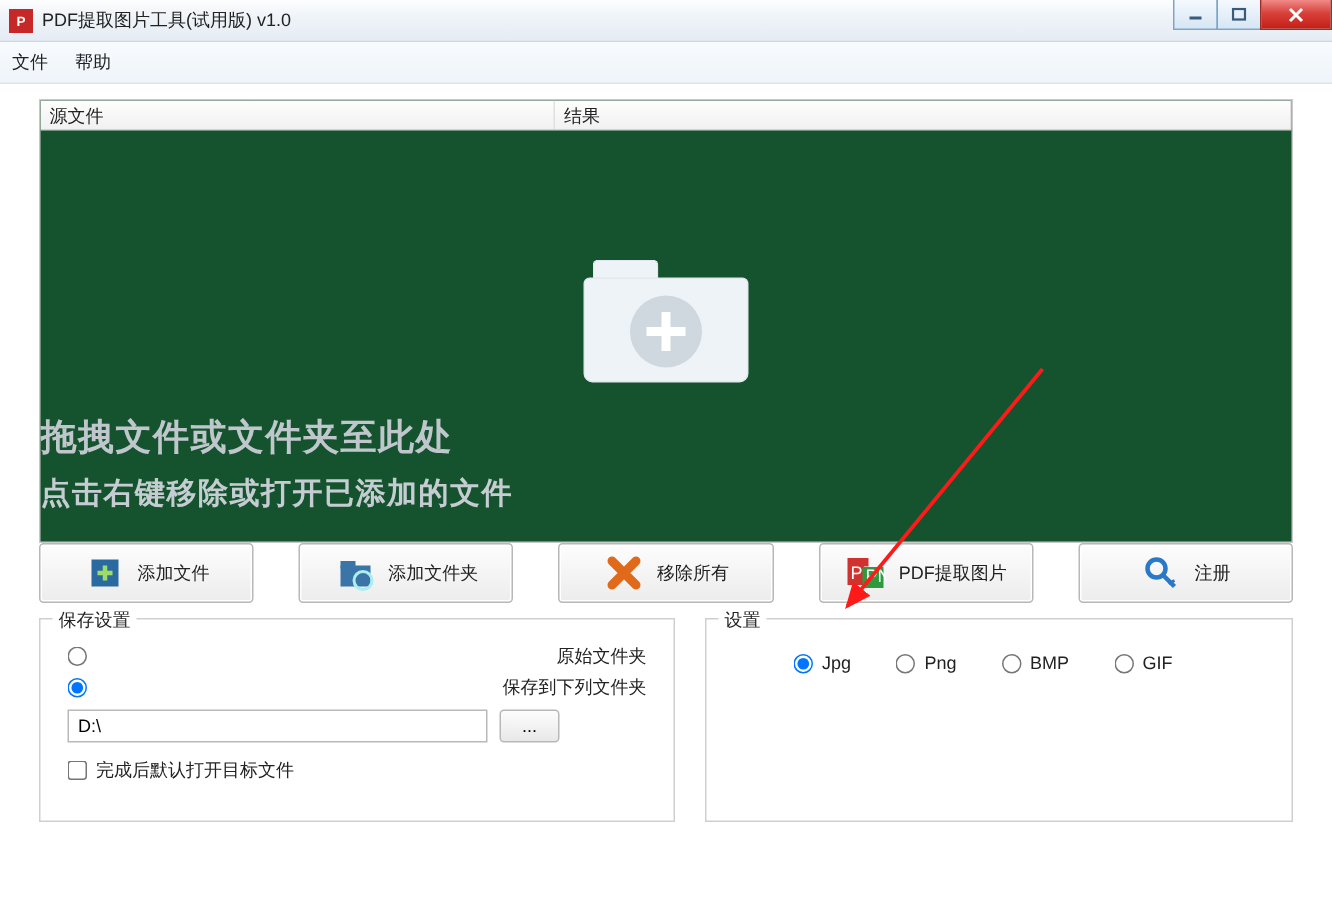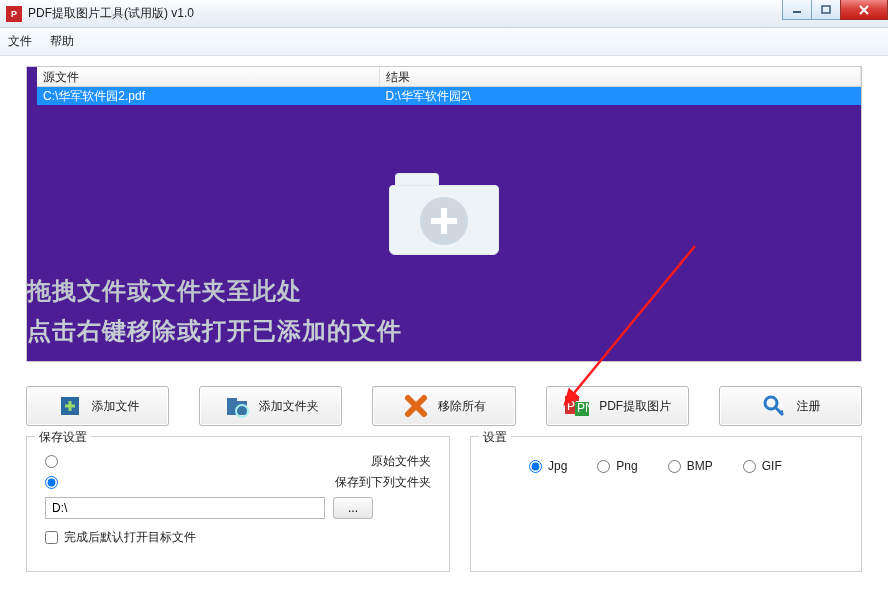--- a/index.html
+++ b/index.html
@@ -14,48 +14,48 @@
 .win-btn.close { width: 48px; background: linear-gradient(#f08a87,#d9423c 45%,#c51e16); border-color:#9a2f28; color:#fff; }
 .win-btn svg { display:block; }
 
 
 .menubar { height: 28px; background: linear-gradient(#f8fbfe,#eef4fa); border-bottom: 1px solid #d9e1eb; display:flex; align-items:center; padding: 12px 8px; gap: 18px; }
 .menubar span { color:#222; cursor:pointer; }
 
 .content { padding: 10px 26px 10px 26px; }
 
 
-.table-wrap { border: 1px solid #c9c9c9; height: 296px; background:#4c1d95; position:relative; overflow:hidden;padding-left:10px; }
+.table-wrap { border: 1px solid #c9c9c9; height: 296px; background:#14532d; position:relative; overflow:hidden; }
 .table-header { display:flex; height:20px; background: linear-gradient(#fefefe,#f1f1f1); border-bottom:1px solid #d3d3d3; }
 .table-header > div { padding: 2px 6px; color:#222; border-right:1px solid #e0e0e0; }
 .th-source { width: 343px; }
 .th-target { width: 470px; }
 .th-result { flex:1; border-right:none; }
 .table-row { display:flex; height:18px; background:#1e90ff; color:#fff; }
 .table-row > div { padding: 1px 6px; white-space:nowrap; overflow:hidden; }
 .table-row .td-source { width:343px; }
 .table-row .td-target { width:470px; }
 .table-row .td-result { flex:1; }
 
 .drop-hint { position:absolute; left:0; right:0; top:100px; text-align:left; pointer-events:none; }
 .folder-icon { width:110px; height:88px; margin: 0 auto 20px; position:relative; }
 .folder-back { position:absolute; width:110px; height:70px; bottom:0; background:#eef3f7; border-radius:4px 4px 6px 6px; border:1px solid #e2e8ee; }
 .folder-tab { position:absolute; width:44px; height:16px; top:6px; left:6px; background:#eef3f7; border-radius:4px 4px 0 0; border:1px solid #e2e8ee; border-bottom:none; }
 .folder-plus { position:absolute; width:48px; height:48px; border-radius:50%; background:#cfd8df; left:31px; top:30px; display:flex; align-items:center; justify-content:center; }
 .folder-plus::before, .folder-plus::after { content:""; position:absolute; background:#fff; }
 .folder-plus::before { width:26px; height:6px; }
 .folder-plus::after { width:6px; height:26px; }
 .drop-hint .line1 { font-size:24px; color:#bfc6cc; font-weight:bold; margin-bottom:8px; letter-spacing:1px;}
-.drop-hint .line2 { font-size:24px; color:#c5ccd2; font-weight:bold; letter-spacing:1px;}
+.drop-hint .line2 { font-size:20px; color:#c5ccd2; font-weight:bold; letter-spacing:1px;}
 
 
 .arrow-svg { position:absolute; pointer-events:none; }
 
 
-.toolbar { display:flex; gap: 30px; margin-top: 24px; }
+.toolbar { display:flex; gap: 30px; margin-top: 0; }
 .tool-btn { width:150px; height:40px; background: linear-gradient(#fdfdfd,#ececec); border:1px solid #b8b8b8; border-radius:3px; display:flex; align-items:center; justify-content:center; gap:8px; cursor:pointer; color:#222; box-shadow: inset 0 0 0 1px #fff; }
 .tool-btn .ico { width:28px; height:28px; display:flex; align-items:center; justify-content:center; }
 
 
 .lower { display:flex; gap: 20px; margin-top: 10px; }
 .groupbox { border:1px solid #cfcfcf; padding: 12px 12px 10px; position:relative; }
 .groupbox .legend { position:absolute; top:-8px; left:8px; background:#fff; padding:0 4px; color:#222; }
 .save-group { width: 424px; height: 136px; }
 .settings-group { flex:1; height: 136px; }
 
@@ -98,25 +98,20 @@
   <span>文件</span>
   <span>帮助</span>
 </div>
 
 <div class="content" style="position:relative;">
 
   <div class="table-wrap">
     <div class="table-header">
       <div class="th-source">源文件</div>
       <div class="th-result">结果</div>
-    </div>
-    <div class="table-row">
-      <div class="td-source">C:\华军软件园2.pdf</div>
-      <div class="td-target">D:\华军软件园2\</div>
-      <div class="td-result"></div>
     </div>
     <div class="drop-hint">
       <div class="folder-icon">
         <div class="folder-tab"></div>
         <div class="folder-back"></div>
         <div class="folder-plus"></div>
       </div>
       <div class="line1">拖拽文件或文件夹至此处</div>
       <div class="line2">点击右键移除或打开已添加的文件</div>
     </div>

